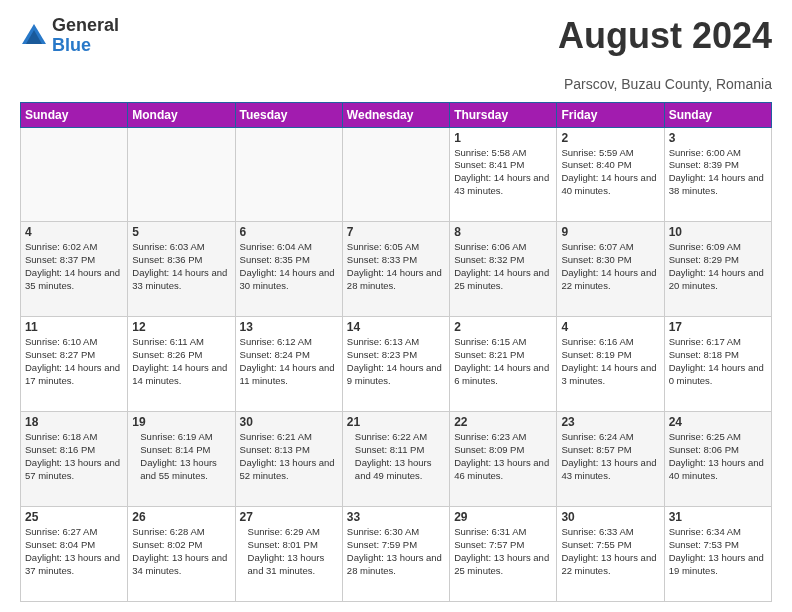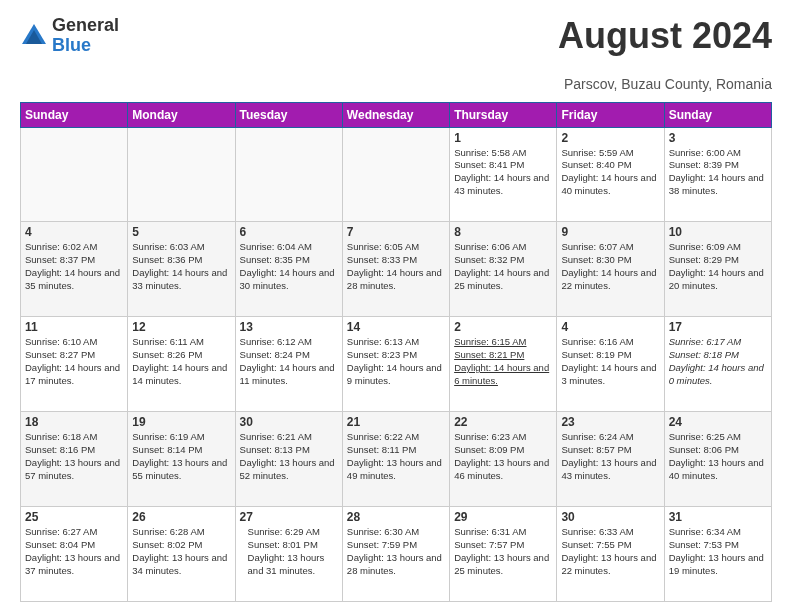--- a/index.html
+++ b/index.html
@@ -217,59 +217,59 @@
 Daylight: 14 hours and 11 minutes.</div>
           </td>
           <td>
             <span class="day-num">14</span>
             <div class="cell-text" style="white-space: pre-line;">Sunrise: 6:13 AM
 Sunset: 8:23 PM
 Daylight: 14 hours and 9 minutes.</div>
           </td>
           <td>
             <span class="day-num">2</span>
-            <div class="cell-text" style="white-space: pre-line; text-decoration: underline;">Sunrise: 6:15 AM
+            <div class="cell-text" style="white-space: pre-line;">Sunrise: 6:15 AM
 Sunset: 8:21 PM
 Daylight: 14 hours and 6 minutes.</div>
           </td>
           <td>
             <span class="day-num">4</span>
             <div class="cell-text" style="white-space: pre-line;">Sunrise: 6:16 AM
 Sunset: 8:19 PM
 Daylight: 14 hours and 3 minutes.</div>
           </td>
           <td>
             <span class="day-num">17</span>
-            <div class="cell-text" style="white-space: pre-line; font-style: italic;">Sunrise: 6:17 AM
+            <div class="cell-text" style="white-space: pre-line;">Sunrise: 6:17 AM
 Sunset: 8:18 PM
 Daylight: 14 hours and 0 minutes.</div>
           </td>
         </tr>
         <tr>
           <td>
             <span class="day-num">18</span>
             <div class="cell-text" style="white-space: pre-line;">Sunrise: 6:18 AM
 Sunset: 8:16 PM
 Daylight: 13 hours and 57 minutes.</div>
           </td>
           <td>
             <span class="day-num">19</span>
-            <div class="cell-text" style="white-space: pre-line;">Sunrise: 6:19 AM
+            <div class="cell-text" style="white-space: pre-line; margin-left: 8px;">Sunrise: 6:19 AM
 Sunset: 8:14 PM
 Daylight: 13 hours and 55 minutes.</div>
           </td>
           <td>
             <span class="day-num">30</span>
             <div class="cell-text" style="white-space: pre-line;">Sunrise: 6:21 AM
 Sunset: 8:13 PM
 Daylight: 13 hours and 52 minutes.</div>
           </td>
           <td>
             <span class="day-num">21</span>
-            <div class="cell-text" style="white-space: pre-line;">Sunrise: 6:22 AM
+            <div class="cell-text" style="white-space: pre-line; margin-left: 8px;">Sunrise: 6:22 AM
 Sunset: 8:11 PM
 Daylight: 13 hours and 49 minutes.</div>
           </td>
           <td>
             <span class="day-num">22</span>
             <div class="cell-text" style="white-space: pre-line;">Sunrise: 6:23 AM
 Sunset: 8:09 PM
 Daylight: 13 hours and 46 minutes.</div>
           </td>
           <td>
@@ -298,21 +298,21 @@
 Sunset: 8:02 PM
 Daylight: 13 hours and 34 minutes.</div>
           </td>
           <td>
             <span class="day-num">27</span>
             <div class="cell-text" style="white-space: pre-line; margin-left: 8px;">Sunrise: 6:29 AM
 Sunset: 8:01 PM
 Daylight: 13 hours and 31 minutes.</div>
           </td>
           <td>
-            <span class="day-num">28</span>
+            <span class="day-num">33</span>
             <div class="cell-text" style="white-space: pre-line;">Sunrise: 6:30 AM
 Sunset: 7:59 PM
 Daylight: 13 hours and 28 minutes.</div>
           </td>
           <td>
             <span class="day-num">29</span>
             <div class="cell-text" style="white-space: pre-line;">Sunrise: 6:31 AM
 Sunset: 7:57 PM
 Daylight: 13 hours and 25 minutes.</div>
           </td>

